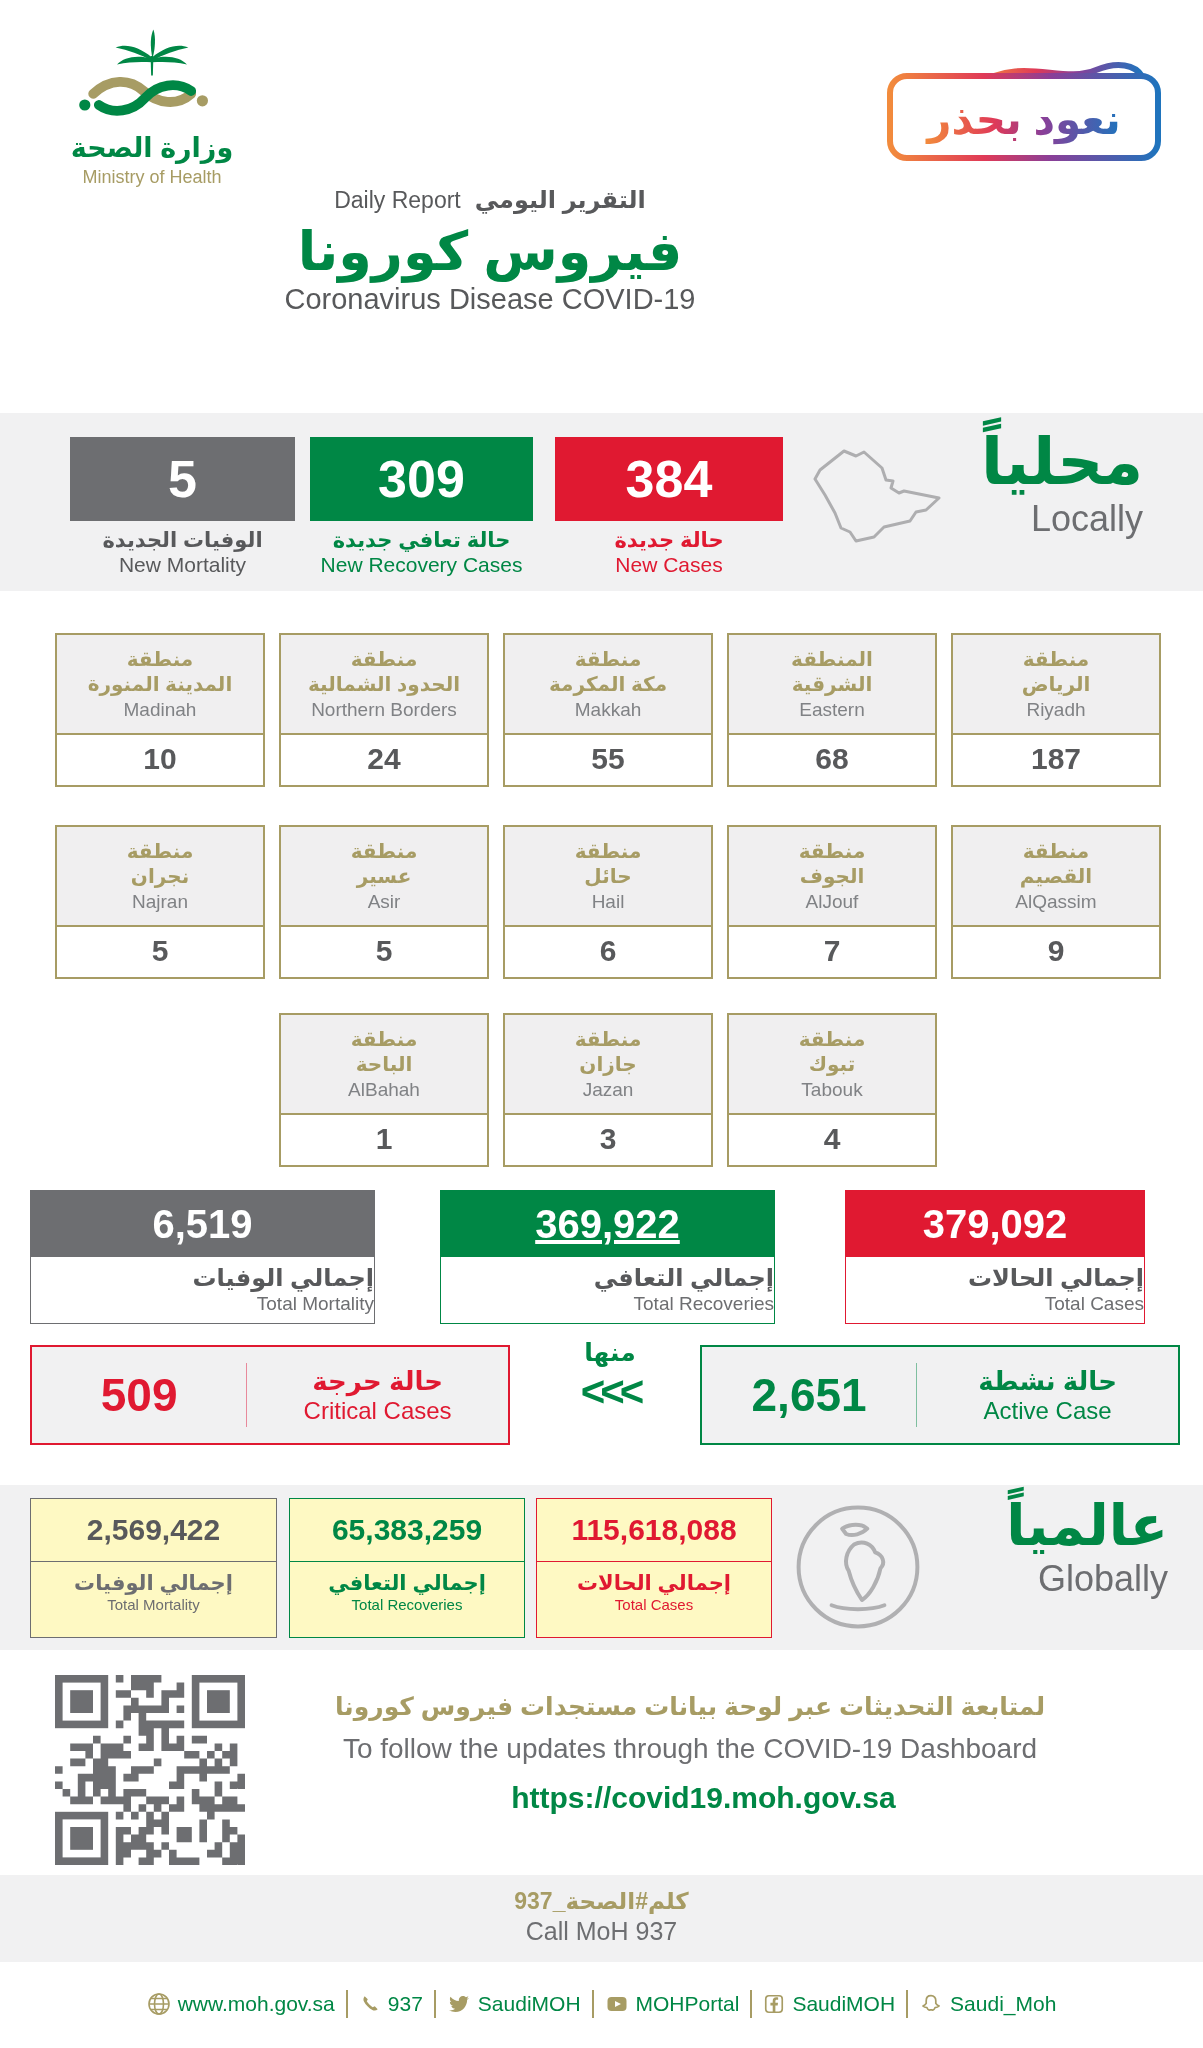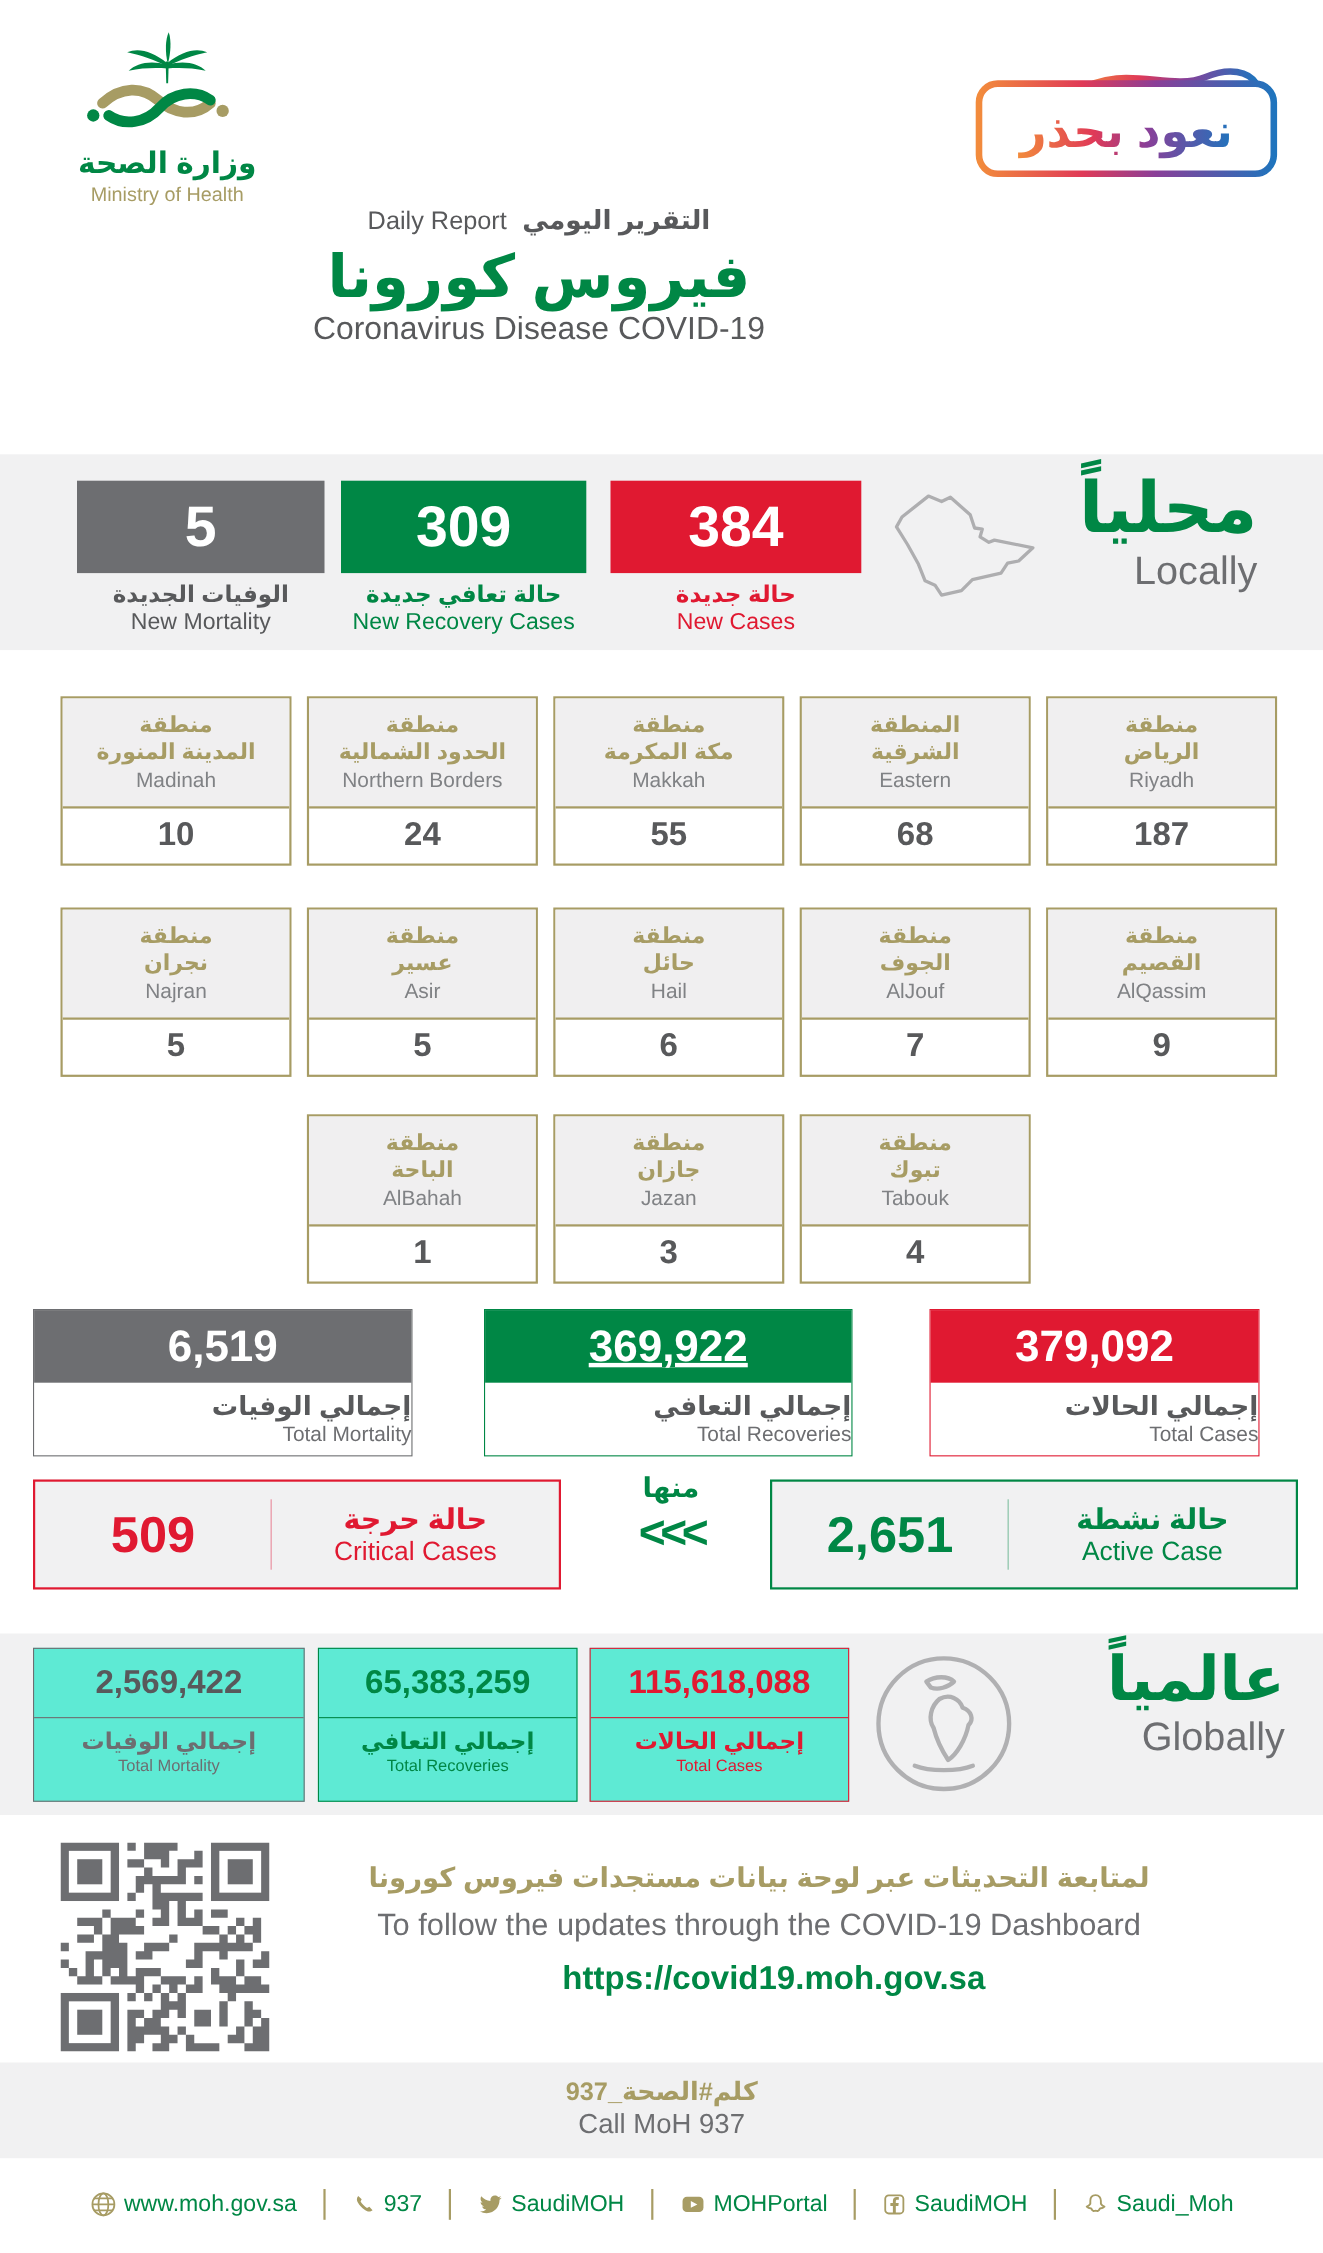--- a/index.html
+++ b/index.html
@@ -63,21 +63,21 @@
   .bk-div{width:1px;height:64px;}
   .bk-crit .bk-div{background:#e8899b;} .bk-act .bk-div{background:#7fbfa0;}
   .bk-labels{flex:1;text-align:center;}
   .bk-lar{font-size:26px;font-weight:bold;} .bk-len{font-size:24px;margin-top:0px;}
   .bk-mid{position:absolute;left:555px;top:1338px;width:110px;text-align:center;color:var(--green);}
   .bk-mid .minha{font-size:25px;font-weight:bold;}
   .bk-mid .chev{font-size:42px;font-weight:bold;letter-spacing:-5px;line-height:1;margin-top:4px;}
 
   
   .global-band{position:absolute;left:0;top:1485px;width:1203px;height:165px;background:var(--band);}
-  .gcard{position:absolute;top:13px;height:140px;background:#5eead4;text-align:center;}
+  .gcard{position:absolute;top:13px;height:140px;background:#fef9c3;text-align:center;}
   .gcard .gnum{height:62px;display:flex;align-items:center;justify-content:center;font-size:30px;font-weight:bold;}
   .gcard .gdiv{height:1px;margin:0 0;}
   .gcard .gar{font-size:21px;font-weight:bold;margin-top:9px;}
   .gcard .gen{font-size:15px;margin-top:1px;}
   .g-mort{left:30px;width:247px;border:1px solid var(--graybox);color:var(--dark);}
   .g-mort .gdiv{background:var(--graybox);} .g-mort .gar{color:var(--graybox);} .g-mort .gen{color:var(--graybox);}
   .g-rec{left:289px;width:236px;border:1px solid var(--green);color:var(--green);}
   .g-rec .gdiv{background:var(--green);} 
   .g-case{left:536px;width:236px;border:1px solid var(--red);color:var(--red);}
   .g-case .gdiv{background:var(--red);}
@@ -90,21 +90,21 @@
   .qr{position:absolute;left:55px;top:1675px;width:190px;height:190px;}
   .dash{position:absolute;left:280px;top:1692px;width:820px;text-align:center;}
   .dash .dar{color:var(--gold);font-size:25px;font-weight:bold;}
   .dash .den{color:var(--graybox);font-size:28px;margin-top:12px;}
   .dash .durl{color:var(--green);font-size:30px;font-weight:bold;margin-top:16px;display:inline-block;text-decoration:none;margin-left:27px;}
 
   
   .call-band{position:absolute;left:0;top:1875px;width:1203px;height:87px;background:var(--band);text-align:center;}
   .call-band .car{color:var(--gold);font-size:23px;font-weight:bold;margin-top:13px;}
   .call-band .cen{color:var(--graybox);font-size:25px;margin-top:2px;}
-  .footer{position:absolute;left:0;top:1990px;width:1203px;display:flex;justify-content:center;align-items:center;gap:24px;}
+  .footer{position:absolute;left:0;top:1990px;width:1203px;display:flex;justify-content:center;align-items:center;gap:11px;}
   .fitem{display:flex;align-items:center;gap:7px;color:var(--green);font-size:21px;cursor:pointer;}
   .fitem svg{display:block;}
   .fsep{width:2px;height:28px;background:var(--gold);}
 </style>
 </head>
 <body>
 
 <div class="page">
 
   <div class="logo">

